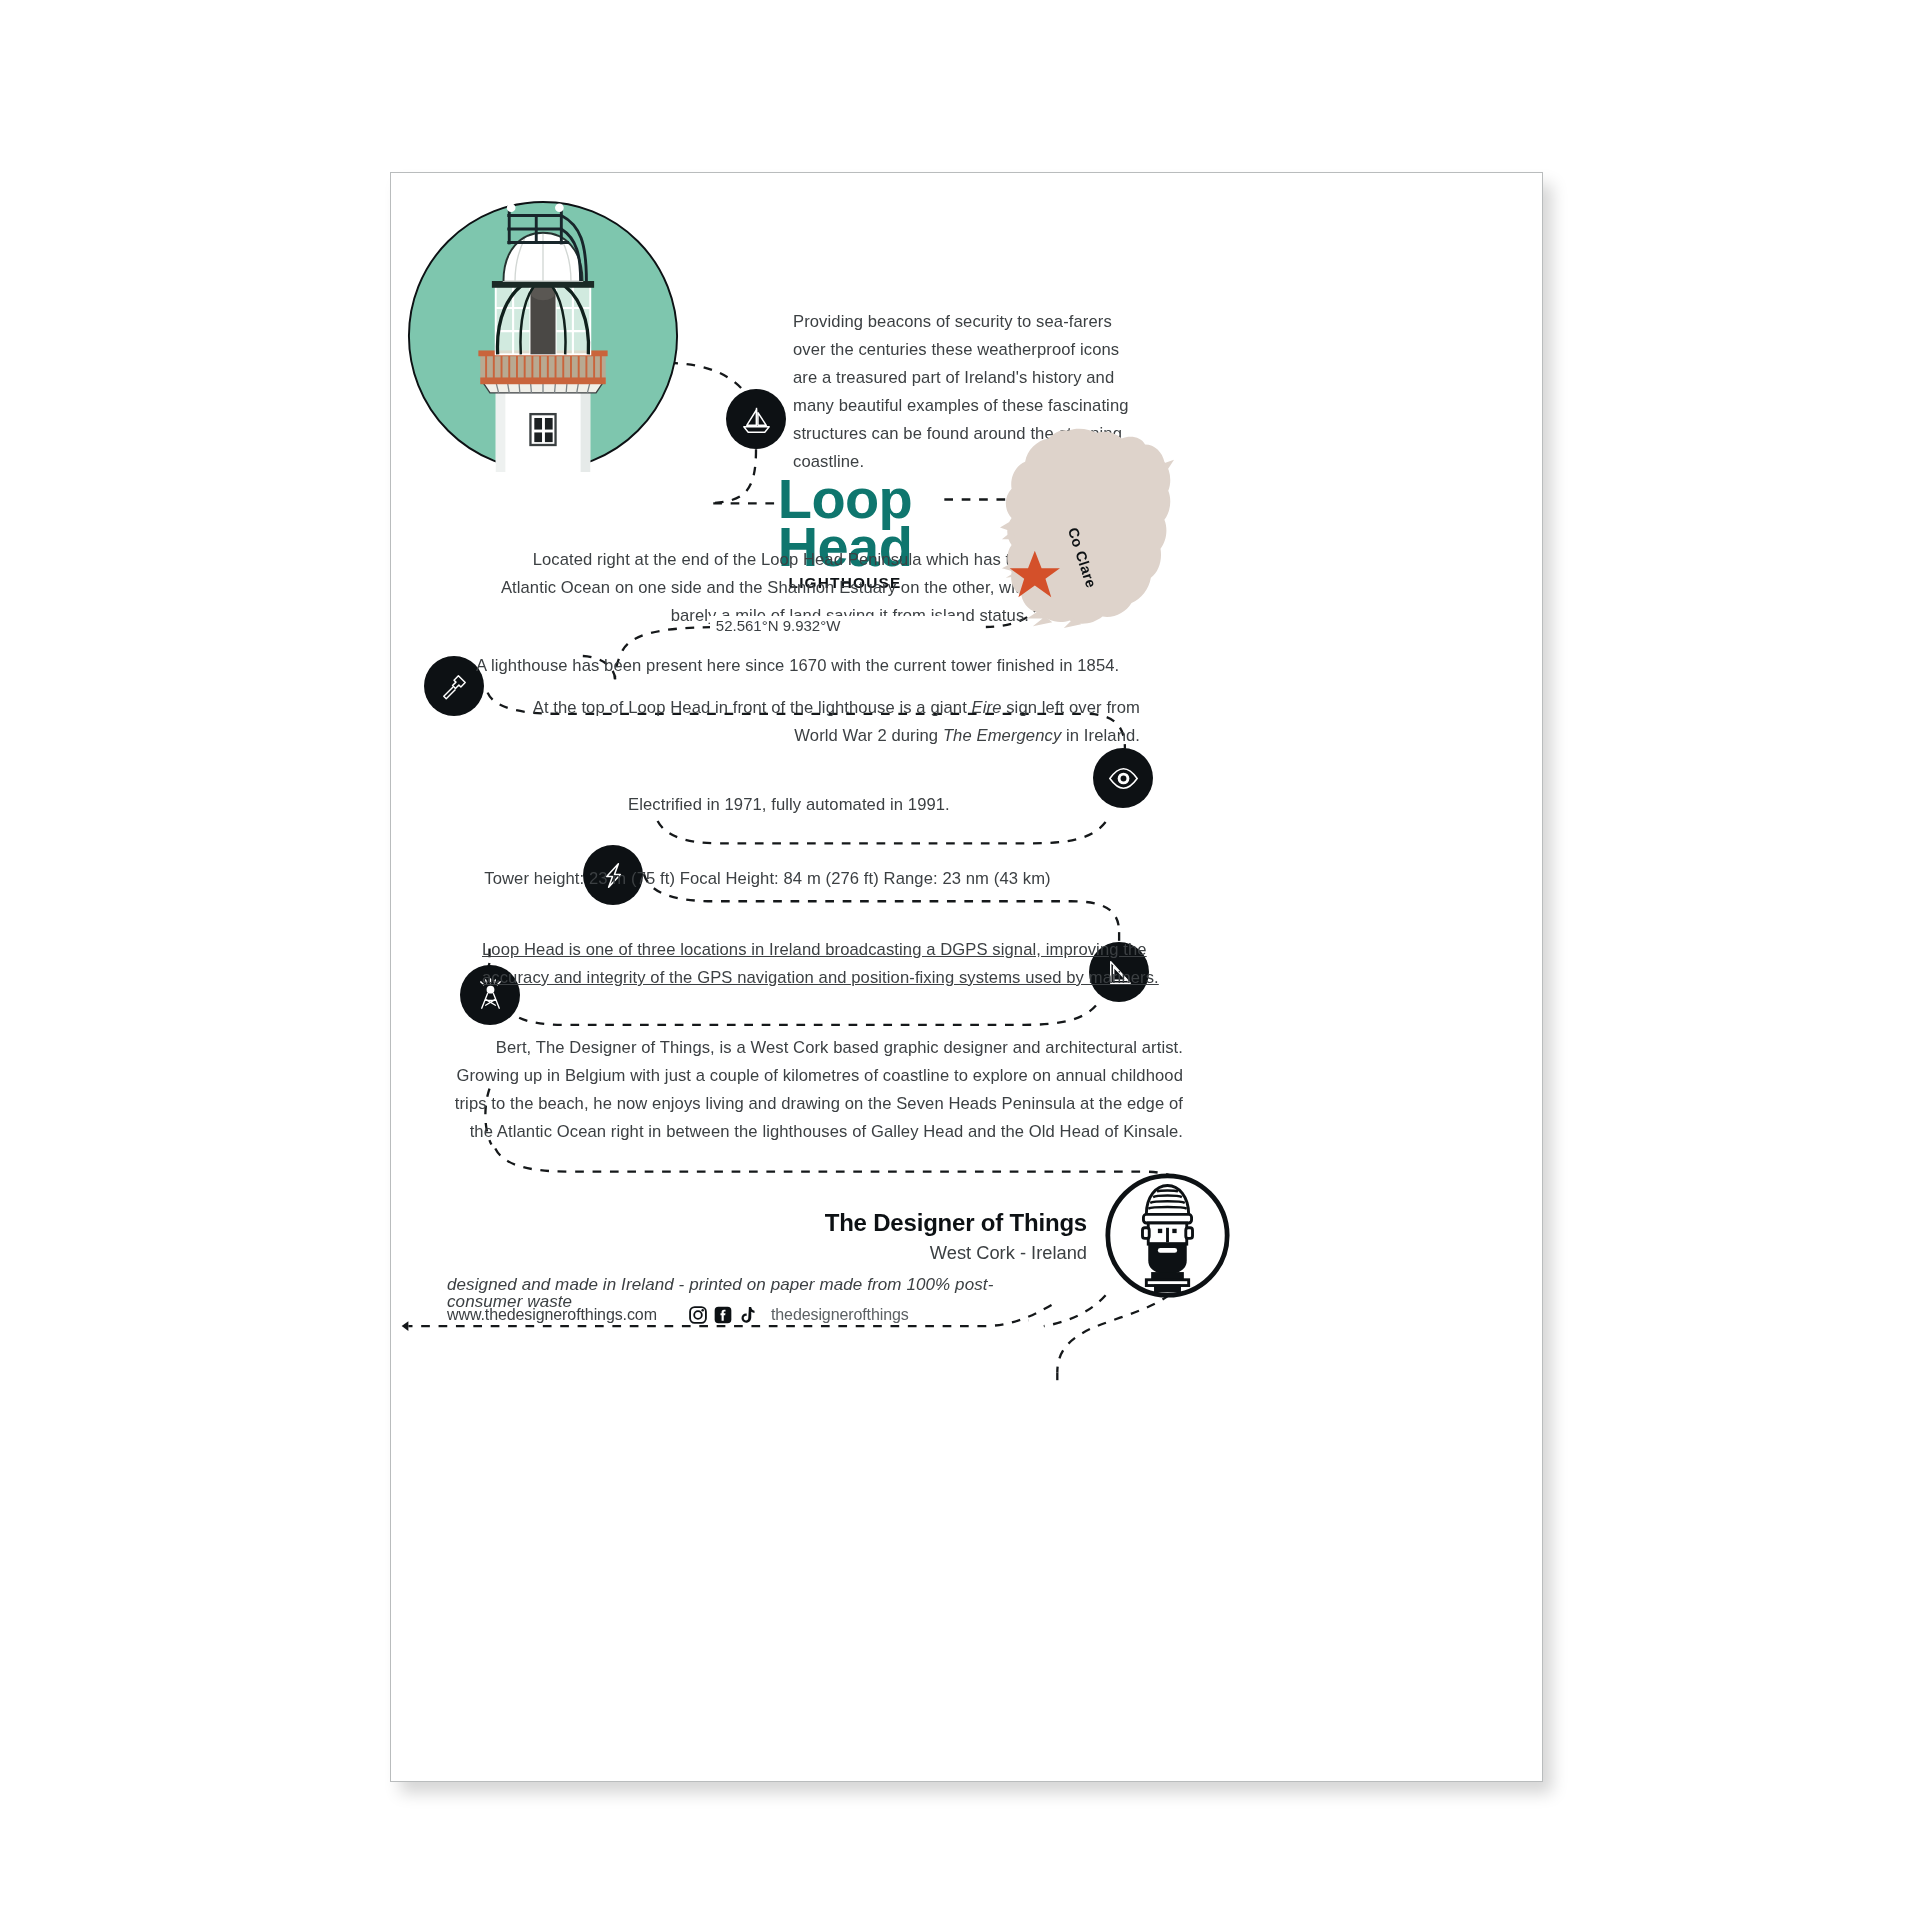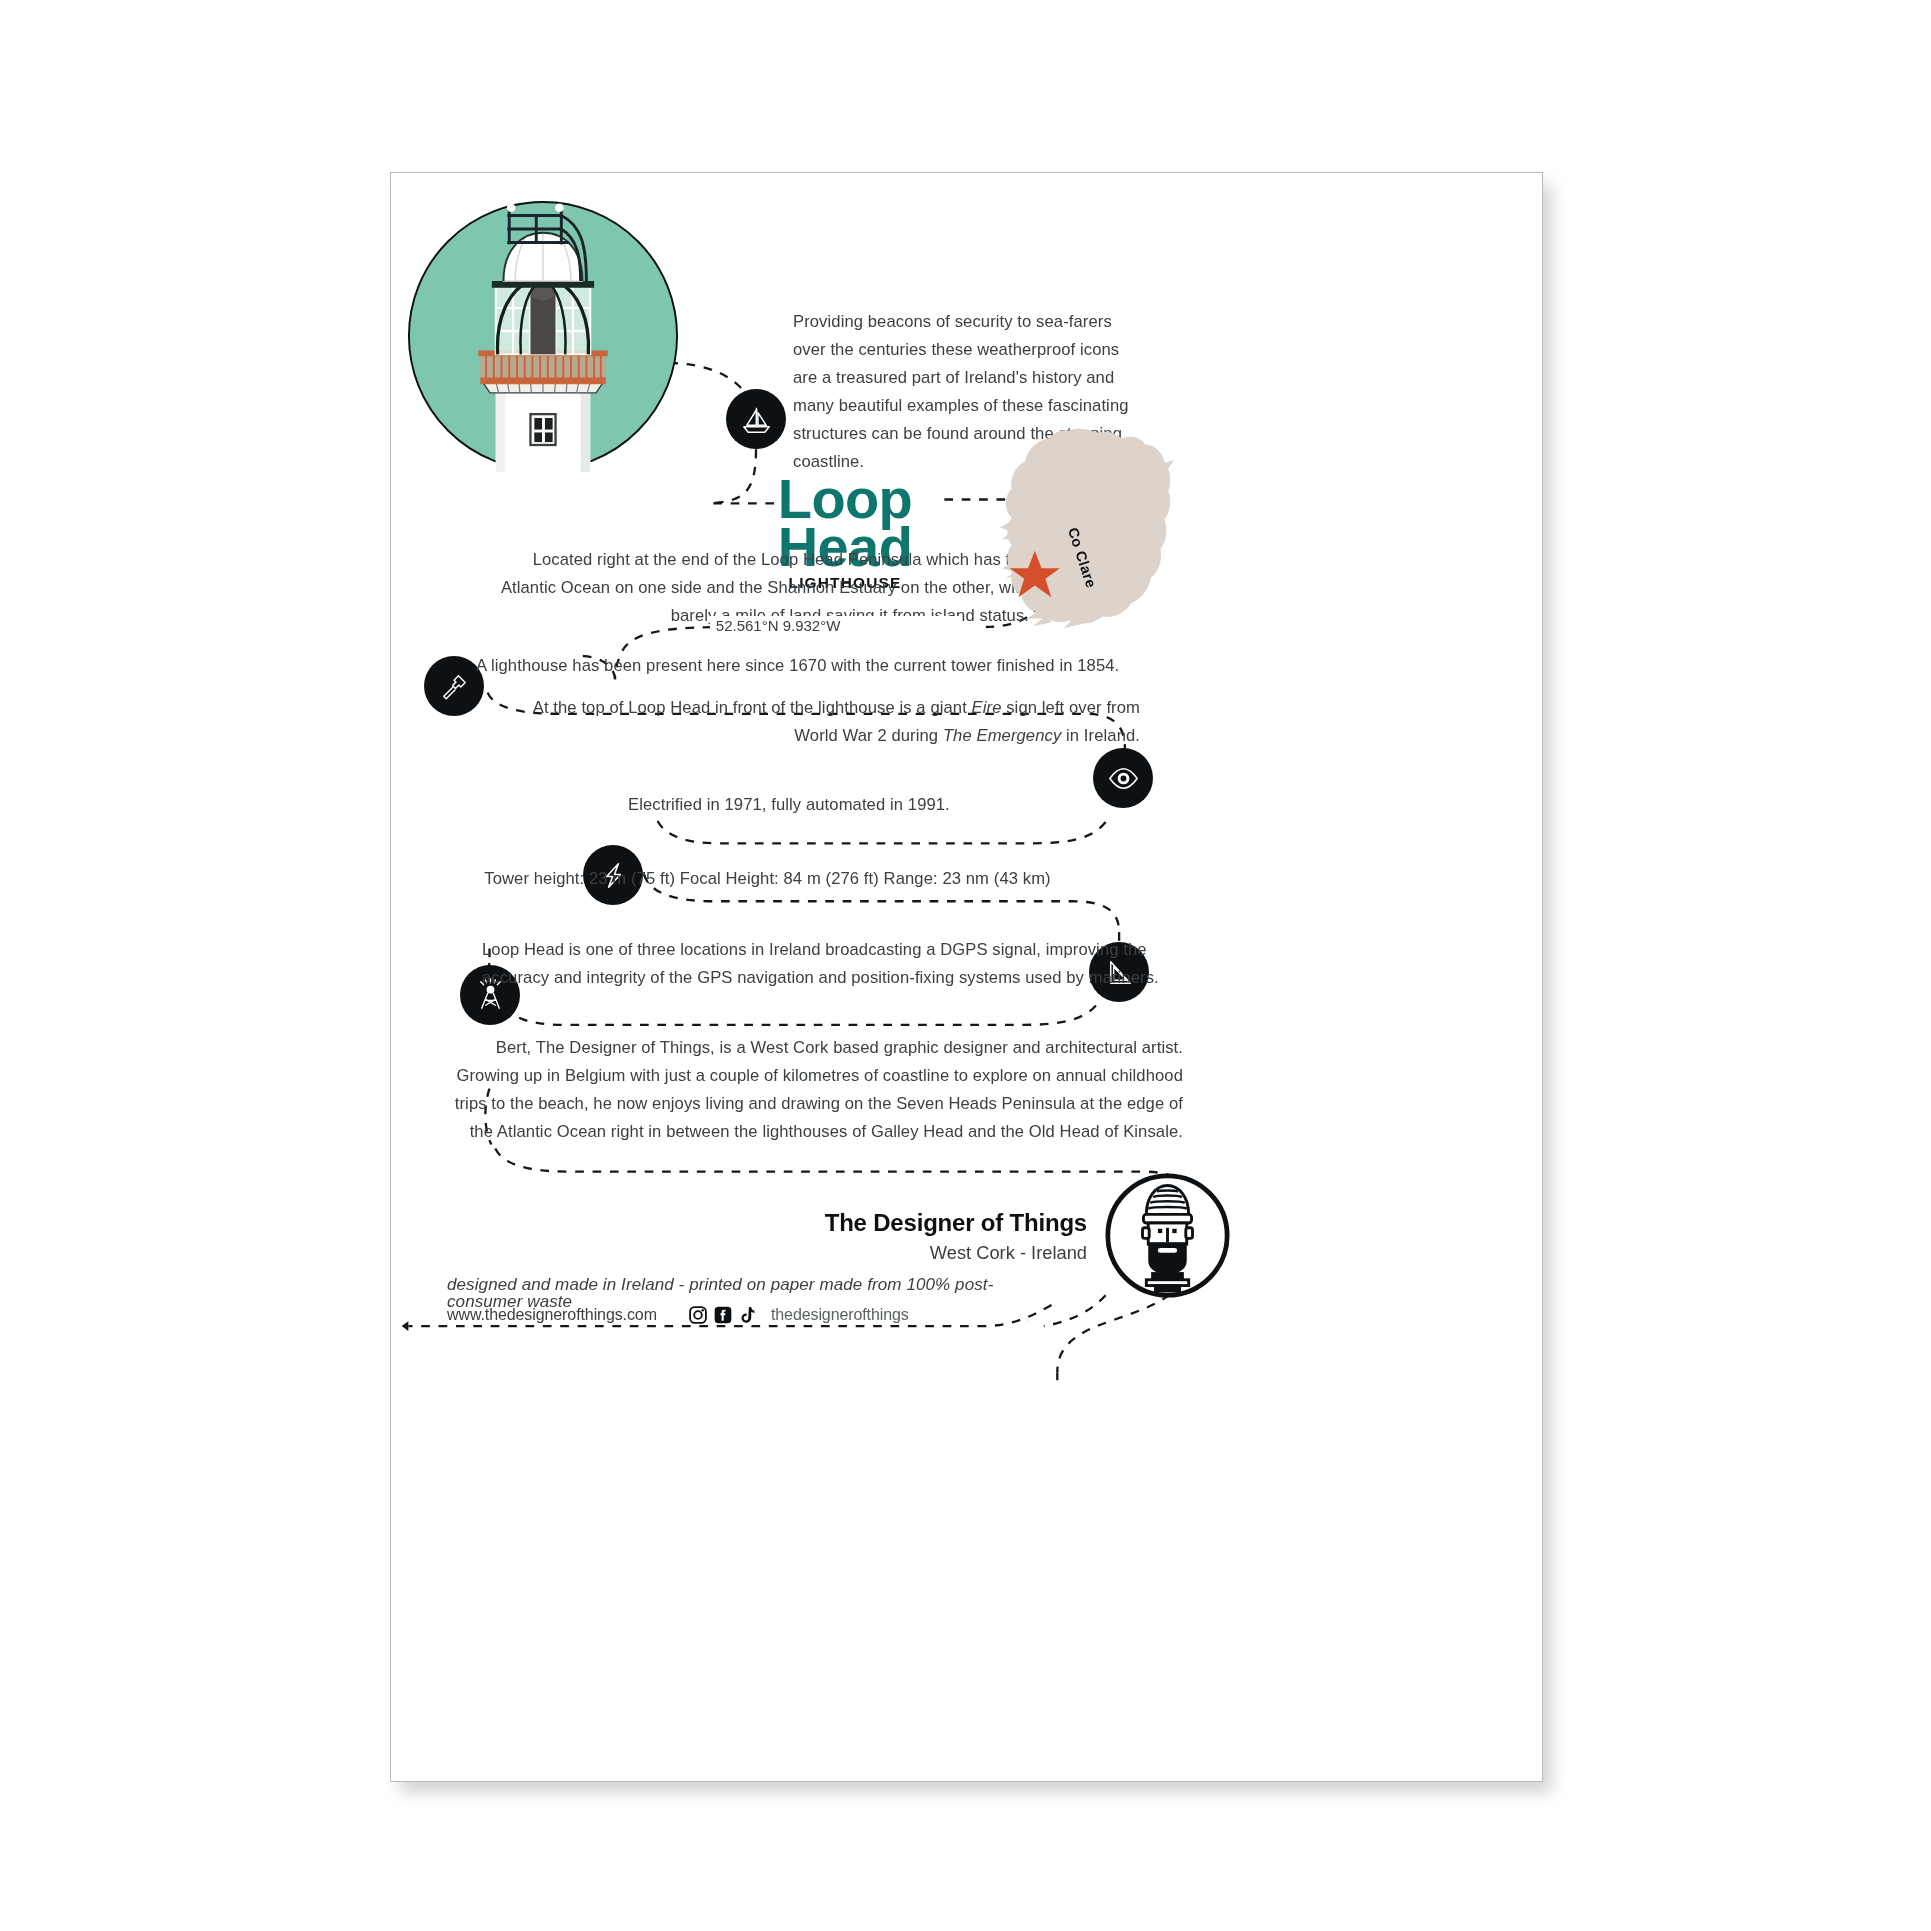--- a/index.html
+++ b/index.html
@@ -168,20 +168,21 @@
     top: 692px;
     width: 637px;
     text-align: center;
   }
 
   #fact-dgps {
     left: 91px;
     top: 763px;
     width: 705px;
     text-align: left;
+    text-decoration: underline;
   }
 
   #bio-para {
     left: 58px;
     top: 861px;
     width: 734px;
     text-align: right;
   }
 
   

